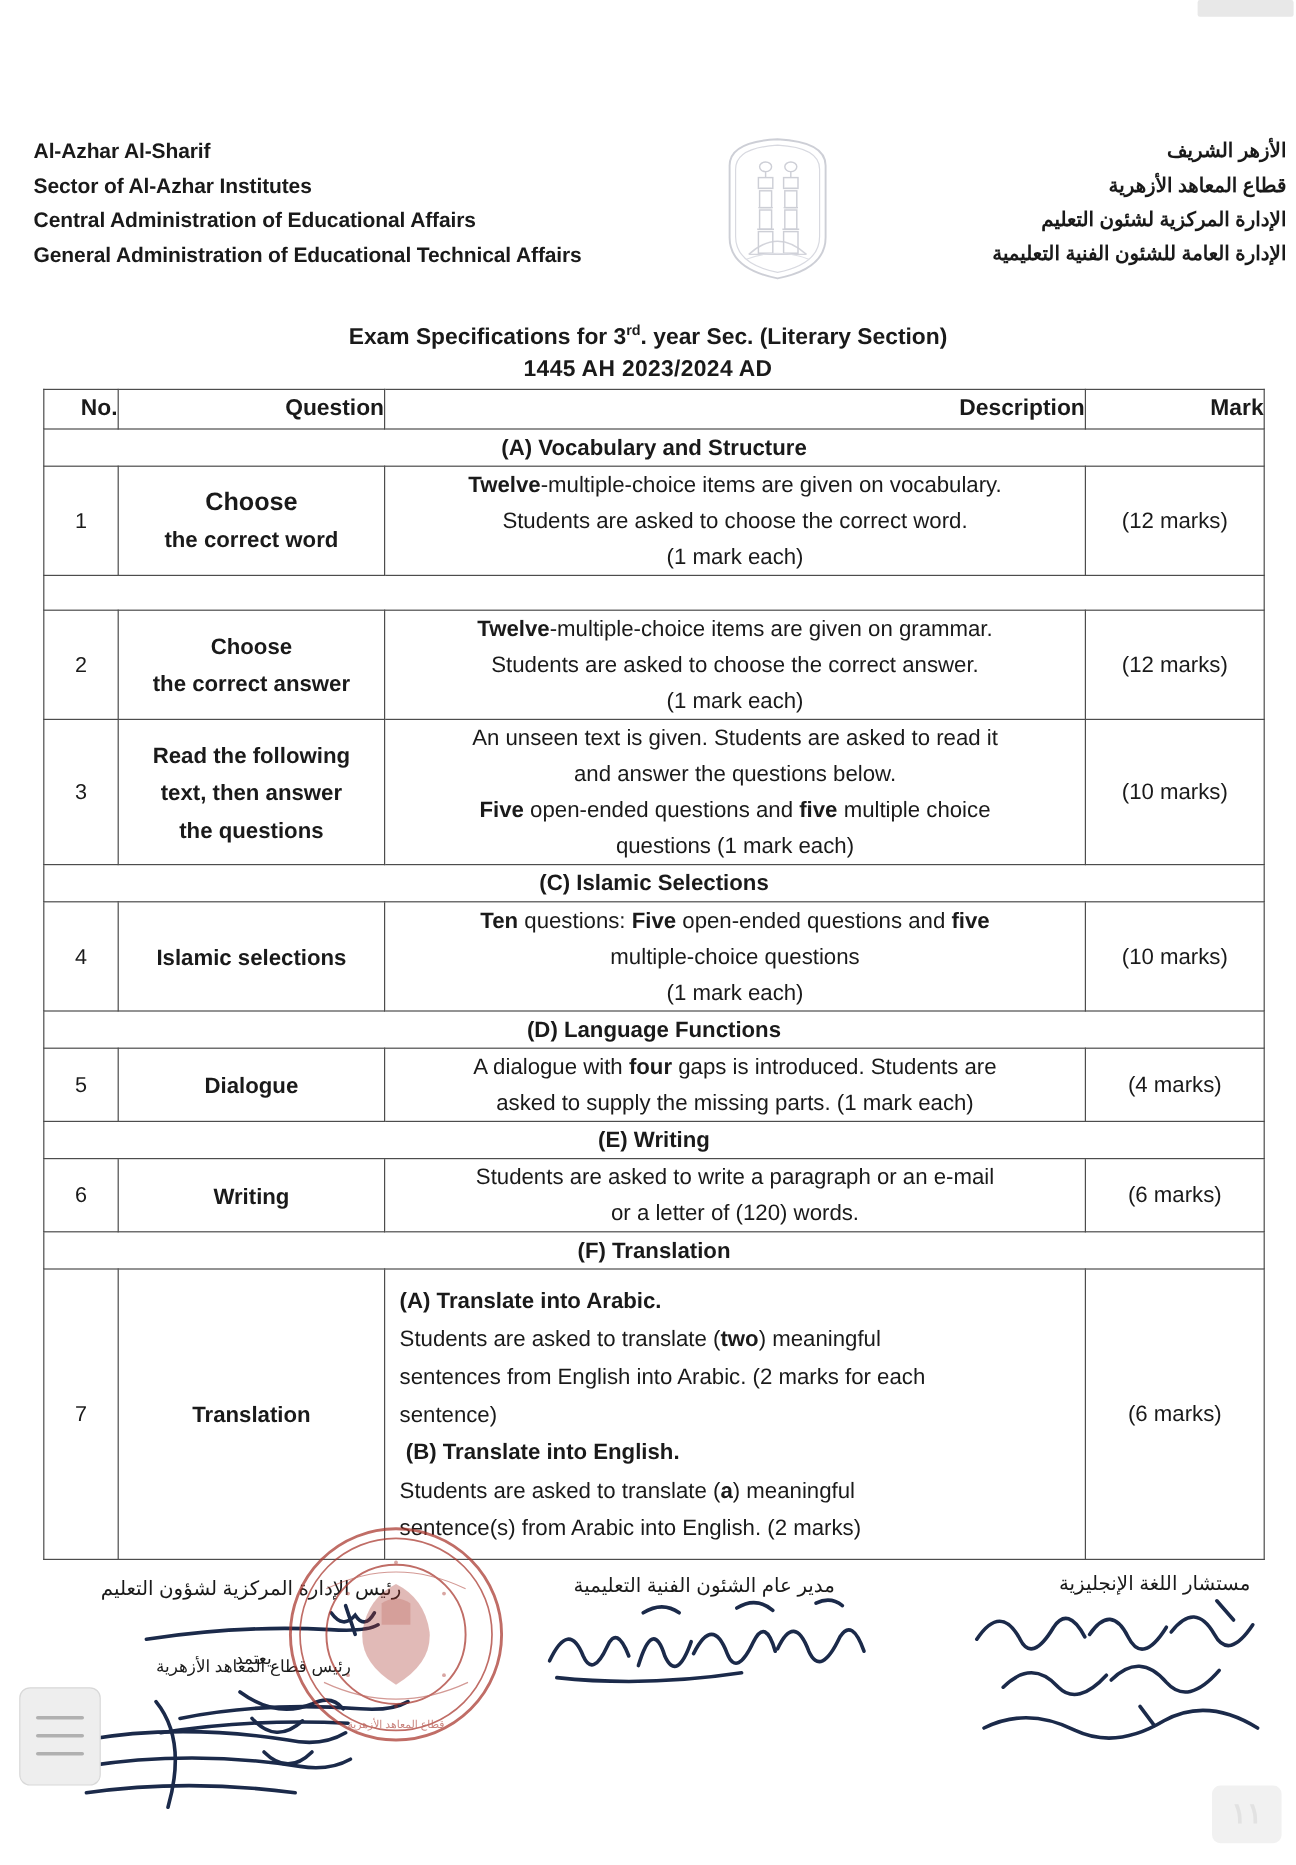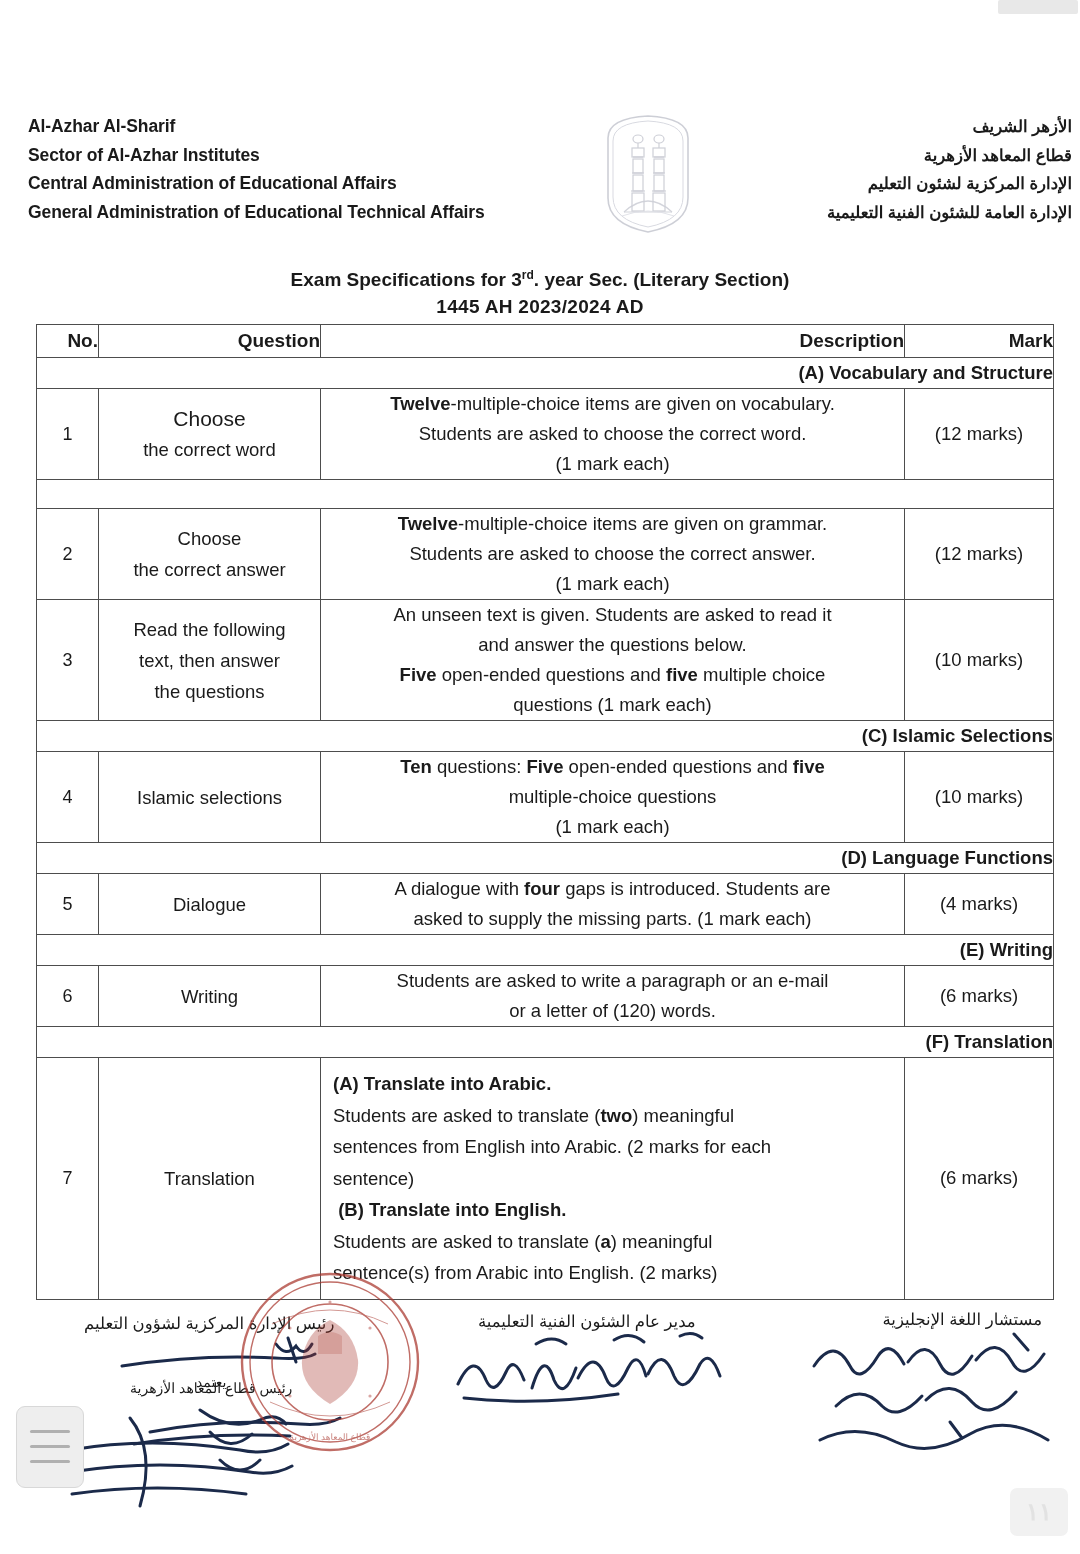--- a/index.html
+++ b/index.html
@@ -99,38 +99,38 @@
   col.c-mark { width: 149px; }
 
   .th-cell {
     text-align: right;
     font-size: 19px;
     font-weight: bold;
     height: 32px;
     padding: 2px 0 4px 0;
   }
   .section-cell {
-    text-align: right;
+    text-align: center;
     font-size: 18.5px;
     font-weight: bold;
     height: 30px;
     padding: 2px 0 4px 0;
   }
   .spacer-cell {
     height: 28px;
   }
   .no-cell {
     text-align: center;
     font-size: 18px;
     font-weight: normal;
   }
   .q-cell {
     text-align: center;
     font-size: 18.5px;
-    font-weight: normal;
+    font-weight: bold;
     line-height: 31px;
     padding: 6px 4px;
   }
   .q-cell .big {
     font-size: 21px;
   }
   .desc-cell {
     text-align: center;
     font-size: 18.5px;
     line-height: 30px;

